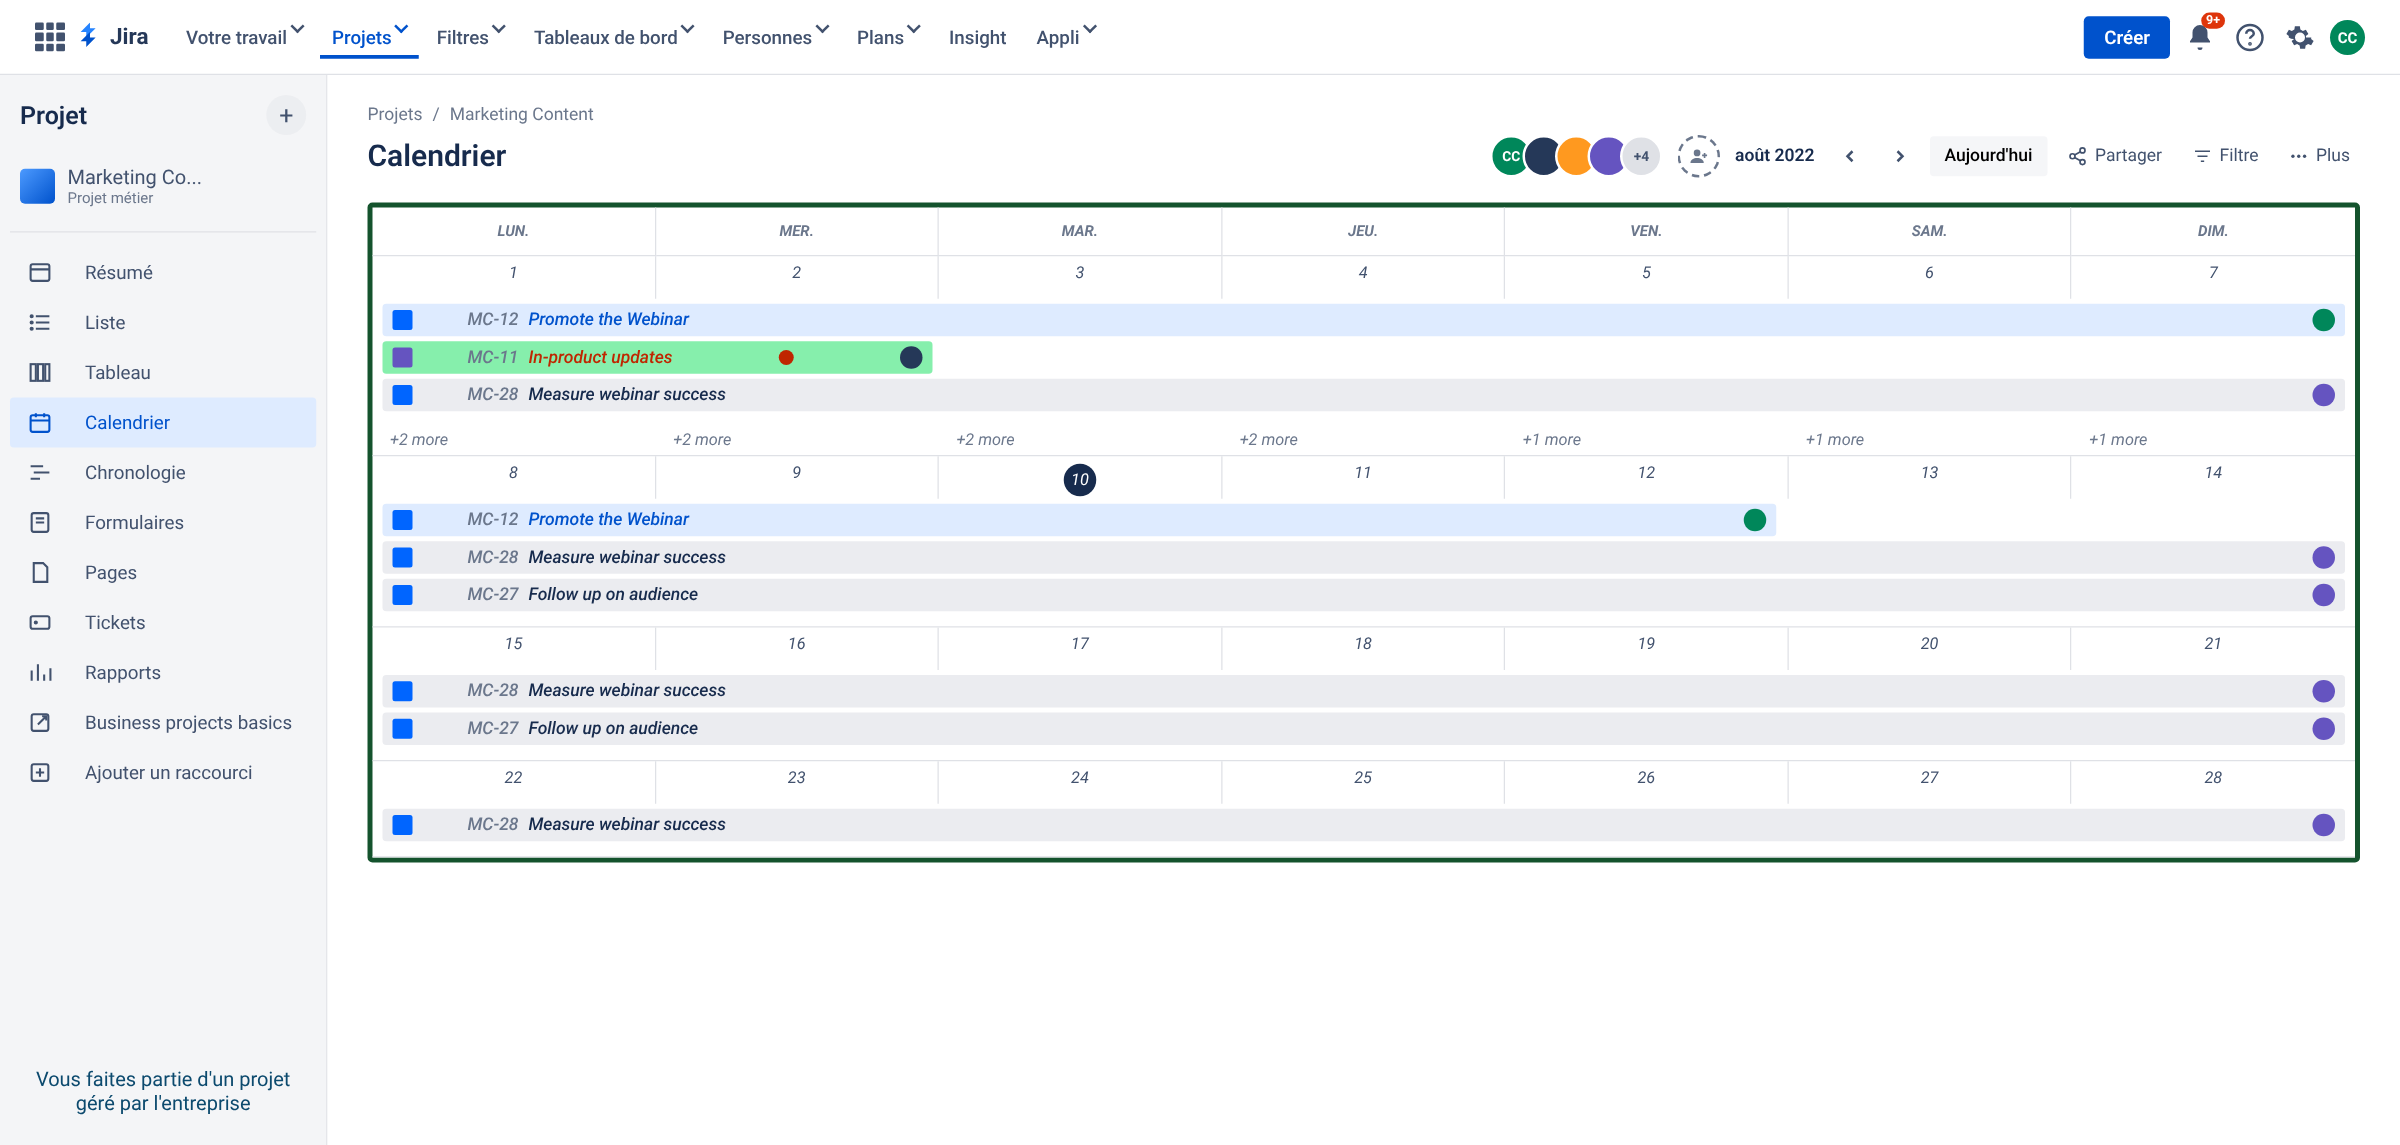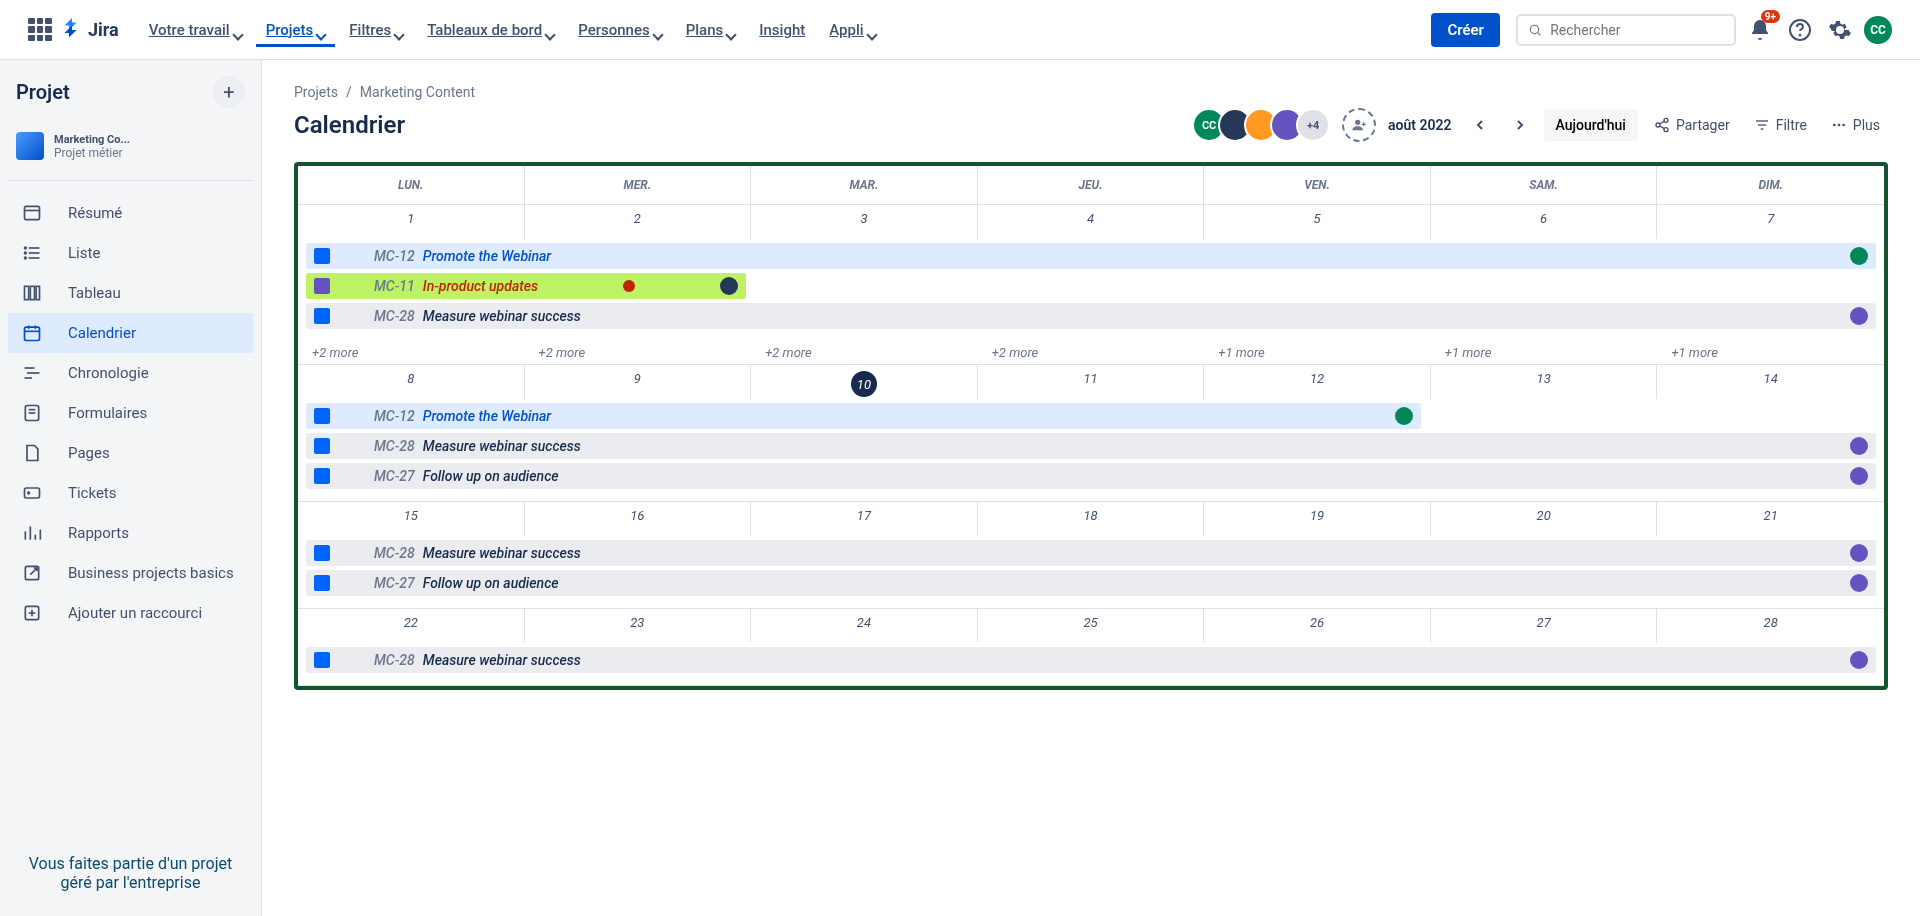--- a/index.html
+++ b/index.html
@@ -4,40 +4,40 @@
 <style>
 * { box-sizing: border-box; margin: 0; padding: 0; font-family: -apple-system, BlinkMacSystemFont, "Segoe UI", Roboto, sans-serif; }
 body { background: #fff; color: #172B4D; font-size: 14px; }
 .topnav { height: 60px; border-bottom: 1px solid #dfe1e6; display: flex; align-items: center; padding: 0 28px; }
 .apps-icon { width: 24px; height: 24px; display: grid; grid-template-columns: repeat(3,1fr); grid-template-rows: repeat(3,1fr); gap: 2px; margin-right: 8px; cursor: pointer; }
 .apps-icon span { background: #42526E; border-radius: 1px; }
 .jira-logo { display: flex; align-items: center; margin-right: 20px; cursor: pointer; }
 .jira-logo svg { width: 24px; height: 24px; }
 .jira-logo-text { color: #253858; font-weight: 700; font-size: 18px; margin-left: 4px; }
 .nav-items { display: flex; gap: 4px; flex: 1; }
-.nav-item { padding: 8px 10px; color: #42526E; font-weight: 500; font-size: 15px; cursor: pointer; display: flex; align-items: flex-end; gap: 4px; border-radius: 3px; text-decoration: underline; }
+.nav-item { padding: 8px 10px; color: #42526E; font-weight: 500; font-size: 15px; cursor: pointer; display: flex; align-items: flex-start; gap: 4px; border-radius: 3px; }
 .nav-item.active { color: #0052CC; box-shadow: inset 0 -3px 0 #0052CC; border-radius: 0; }
 .chevron-down { width: 8px; height: 8px; border-right: 2px solid currentColor; border-bottom: 2px solid currentColor; transform: rotate(45deg); margin-top: -4px; }
 .btn-primary { background: #0052CC; color: #fff; border: none; padding: 8px 16px; border-radius: 4px; font-weight: 600; font-size: 15px; cursor: pointer; margin-left: 8px; text-align: right; }
 .search-box { display: flex; align-items: center; border: 2px solid #dfe1e6; border-radius: 5px; padding: 6px 10px; margin-left: 16px; width: 220px; }
 .search-box input { border: none; outline: none; font-size: 14px; width: 100%; color: #6B778C; }
 .search-icon { width: 16px; height: 16px; margin-right: 8px; }
 .top-actions { display: flex; align-items: center; gap: 8px; margin-left: 8px; }
 .icon-btn { width: 32px; height: 32px; display: flex; align-items: center; justify-content: center; border-radius: 50%; cursor: pointer; position: relative; }
 .badge { position: absolute; top: -4px; right: -4px; background: #DE350B; color: #fff; font-size: 10px; font-weight: 700; padding: 1px 4px; border-radius: 8px; }
 .avatar-top { width: 28px; height: 28px; border-radius: 50%; background: #00875A; color: #fff; display: flex; align-items: center; justify-content: center; font-size: 12px; font-weight: 700; }
 
 .layout { display: flex; height: calc(100vh - 60px); }
 .sidebar { width: 262px; background: #F4F5F7; border-right: 1px solid #dfe1e6; padding: 16px 8px; display: flex; flex-direction: column; }
 .sidebar-header { display: flex; justify-content: space-between; align-items: center; padding: 0 8px 16px; }
 .sidebar-title { font-size: 20px; font-weight: 600; color: #172B4D; }
 .add-btn { width: 32px; height: 32px; border-radius: 50%; background: #091E4208; display: flex; align-items: center; justify-content: center; font-size: 20px; cursor: pointer; color: #42526E; }
 .project-card { display: flex; align-items: center; padding: 8px; gap: 10px; cursor: pointer; border-radius: 3px; }
 .project-icon { width: 28px; height: 28px; border-radius: 4px; background: linear-gradient(135deg, #4C9AFF, #0052CC); }
-.project-name { font-weight: 700; font-size: 11px; color: #42526E; }
+.project-name { font-weight: 400; font-size: 16px; color: #42526E; }
 .project-sub { font-size: 12px; color: #6B778C; }
 .sidebar-divider { height: 1px; background: #dfe1e6; margin: 12px 0; }
 .sidebar-item { display: flex; align-items: center; gap: 26px; padding: 10px 14px; color: #42526E; font-size: 15px; cursor: pointer; border-radius: 3px; }
 .sidebar-item.active { background: #DEEBFF; color: #0052CC; }
 .sidebar-icon { width: 20px; height: 20px; flex-shrink: 0; }
 .sidebar-footer { margin-top: auto; font-size: 16px; color: #0c4a6e; text-align: center; padding: 8px; }
 
 .main { flex: 1; padding: 24px 32px; overflow-y: auto; background: #fff; }
 .breadcrumb { display: flex; gap: 8px; color: #6B778C; font-size: 14px; margin-bottom: 8px; }
 .breadcrumb a { color: #6B778C; text-decoration: none; cursor: pointer; }
@@ -63,21 +63,21 @@
 .cal-header-cell:last-child { border-right: none; }
 .cal-body { position: relative; }
 .cal-week { position: relative; border-bottom: 1px solid #dfe1e6; }
 .cal-days { display: grid; grid-template-columns: repeat(7,1fr); }
 .cal-day { border-right: 1px solid #dfe1e6; padding: 6px 10px; font-size: 13px; color: #42526E; text-align: center; height: 34px; }
 .cal-day:last-child { border-right: none; }
 .cal-day.today span { background: #172B4D; color: #fff; width: 26px; height: 26px; border-radius: 50%; display: inline-flex; align-items: center; justify-content: center; }
 .cal-events { padding: 4px 8px 8px; }
 .event-bar { display: flex; align-items: center; gap: 8px; padding: 4px 8px; border-radius: 3px; margin-bottom: 4px; font-size: 14px; cursor: pointer; position: relative; width: 100%; }
 .event-bar.blue { background: #DEEBFF; }
-.event-bar.red { background: #bef264; width: 28%; }
+.event-bar.red { background: #86efac; width: 28%; }
 .event-bar.grey { background: #EBECF0; }
 .event-bar.blue-narrow { background: #DEEBFF; width: 71%; }
 .issue-icon { width: 16px; height: 16px; border-radius: 2px; flex-shrink: 0; }
 .issue-icon.task { background: #0065FF; }
 .issue-icon.story { background: #6554C0; }
 .event-key { color: #6B778C; font-weight: 500; margin-left: 36px; }
 .event-title { color: #0052CC; font-weight: 500; }
 .event-title.red-text { color: #BF2600; }
 .event-title.grey-text { color: #172B4D; }
 .event-avatar { width: 18px; height: 18px; border-radius: 50%; margin-left: auto; }
@@ -111,27 +111,20 @@
       <div class="nav-item">Votre travail<span class="chevron-down"></span></div>
       <div class="nav-item active">Projets<span class="chevron-down"></span></div>
       <div class="nav-item">Filtres<span class="chevron-down"></span></div>
       <div class="nav-item">Tableaux de bord<span class="chevron-down"></span></div>
       <div class="nav-item">Personnes<span class="chevron-down"></span></div>
       <div class="nav-item">Plans<span class="chevron-down"></span></div>
       <div class="nav-item">Insight</div>
       <div class="nav-item">Appli<span class="chevron-down"></span></div>
     </div>
   <button class="btn-primary">Créer</button>
-  <div class="search-box">
-    <svg class="search-icon" viewBox="0 0 24 24" fill="none" stroke="#6B778C" stroke-width="2">
-        <circle cx="11" cy="11" r="7"></circle>
-        <line x1="21" y1="21" x2="16" y2="16"></line>
-      </svg>
-    <input placeholder="Rechercher" style="">
-  </div>
   <div class="top-actions">
     <div class="icon-btn">
       <svg width="24" height="24" viewBox="0 0 24 24" fill="#42526E">
           <path d="M12 2a6 6 0 00-6 6v4l-2 3v1h16v-1l-2-3V8a6 6 0 00-6-6zm0 20a2 2 0 002-2h-4a2 2 0 002 2z"></path>
         </svg>
       <span class="badge">9+</span>
     </div>
     <div class="icon-btn">
       <svg width="24" height="24" viewBox="0 0 24 24" fill="none" stroke="#42526E" stroke-width="2">
           <circle cx="12" cy="12" r="10"></circle>

